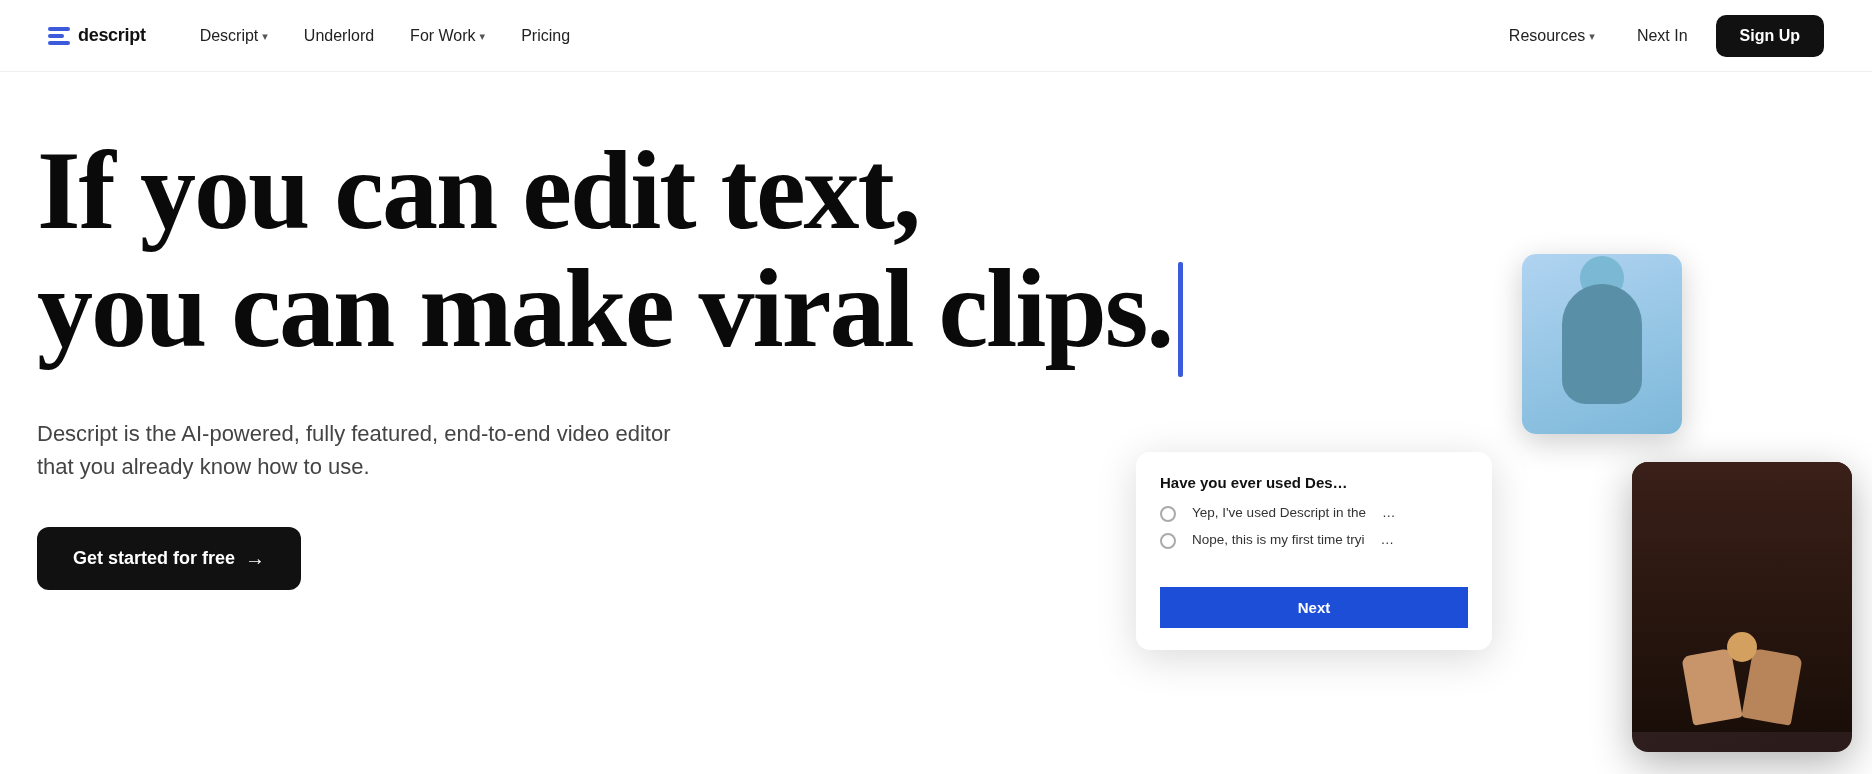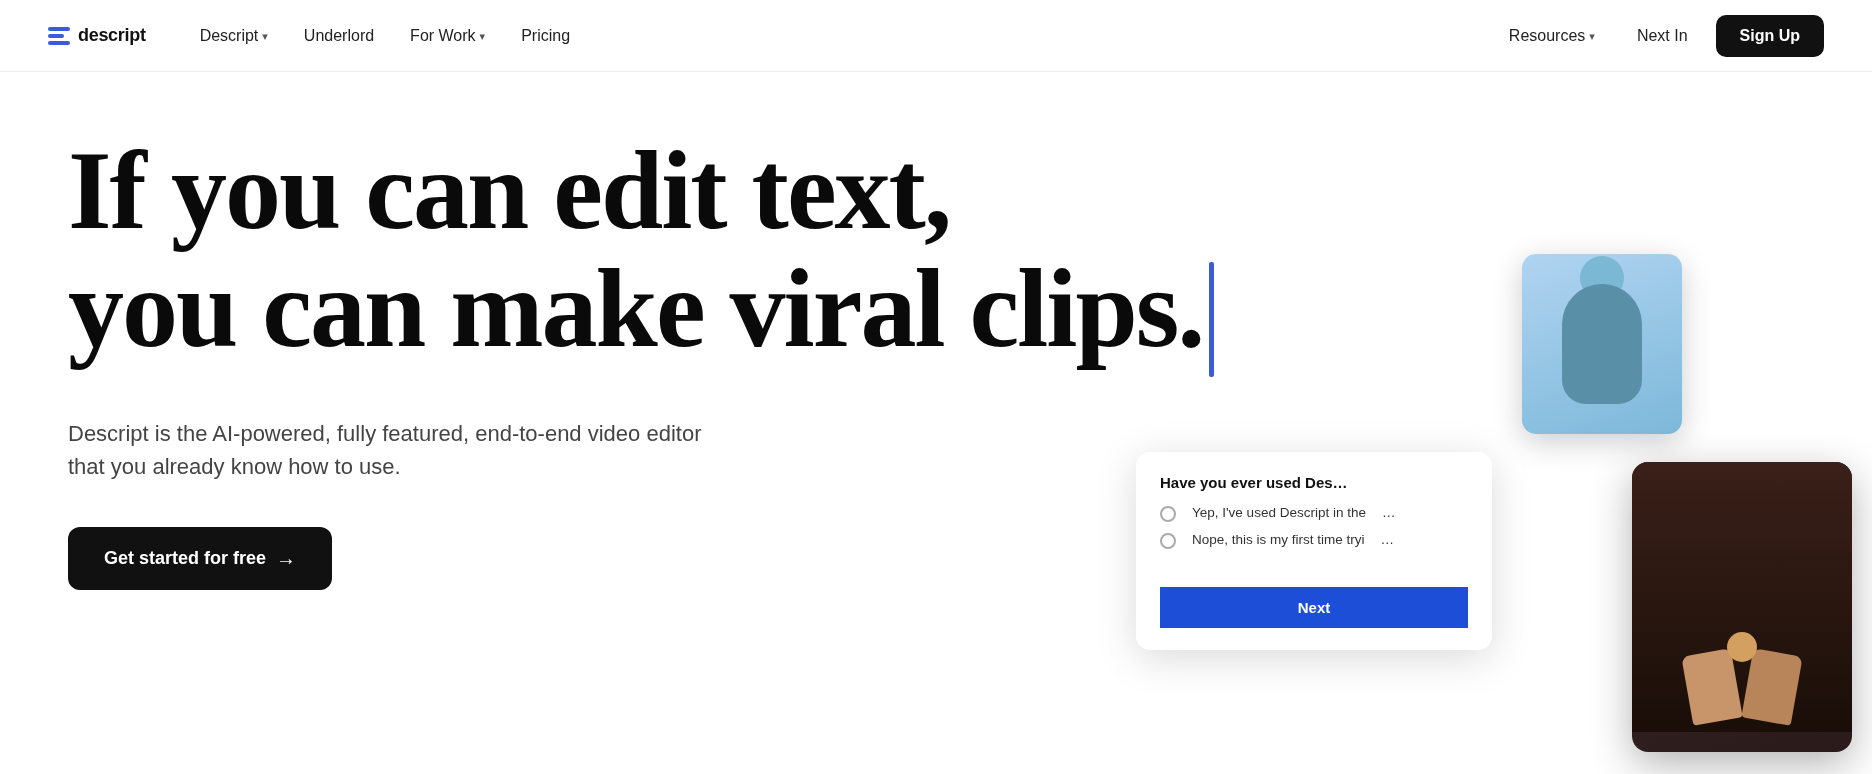--- a/index.html
+++ b/index.html
@@ -108,21 +108,21 @@
       color: #ffffff;
       background: #111111;
       border: none;
       border-radius: 10px;
       cursor: pointer;
     }
 
     
     .hero {
       position: relative;
-      padding: 60px 48px 0 68px;
+      padding: 60px 48px 0 37px;
       min-height: 702px;
       overflow: hidden;
     }
 
     .hero-headline {
       font-family: Georgia, 'Times New Roman', serif;
       font-size: 112px;
       font-weight: 700;
       color: #0a0a0a;
       line-height: 1.05;

